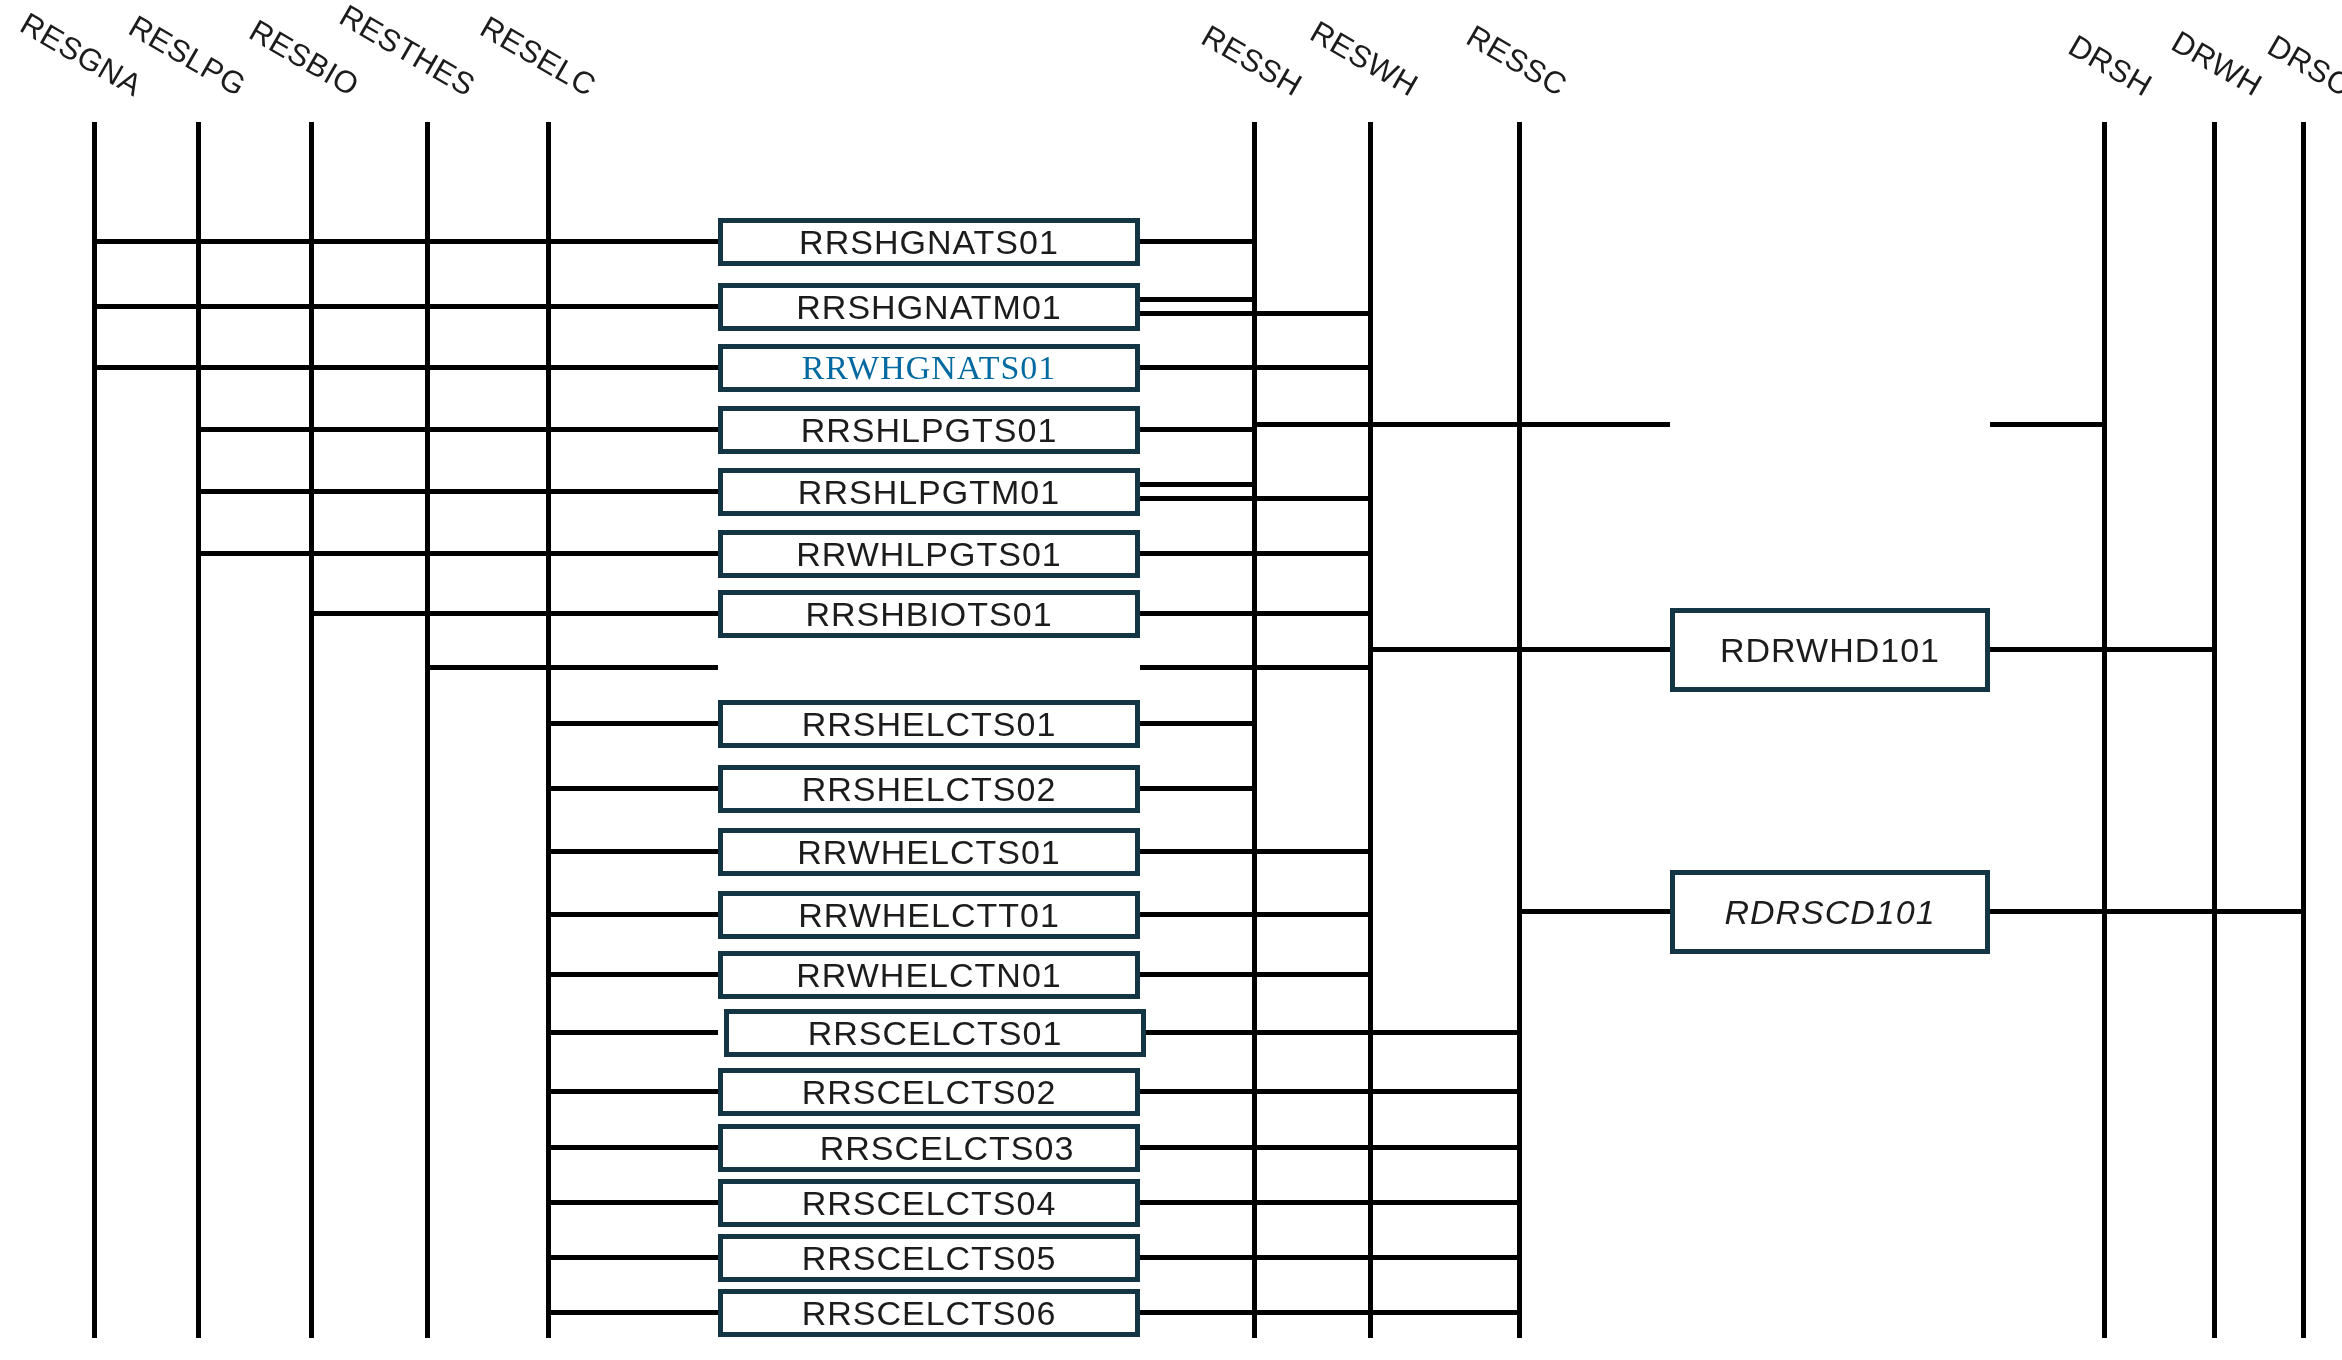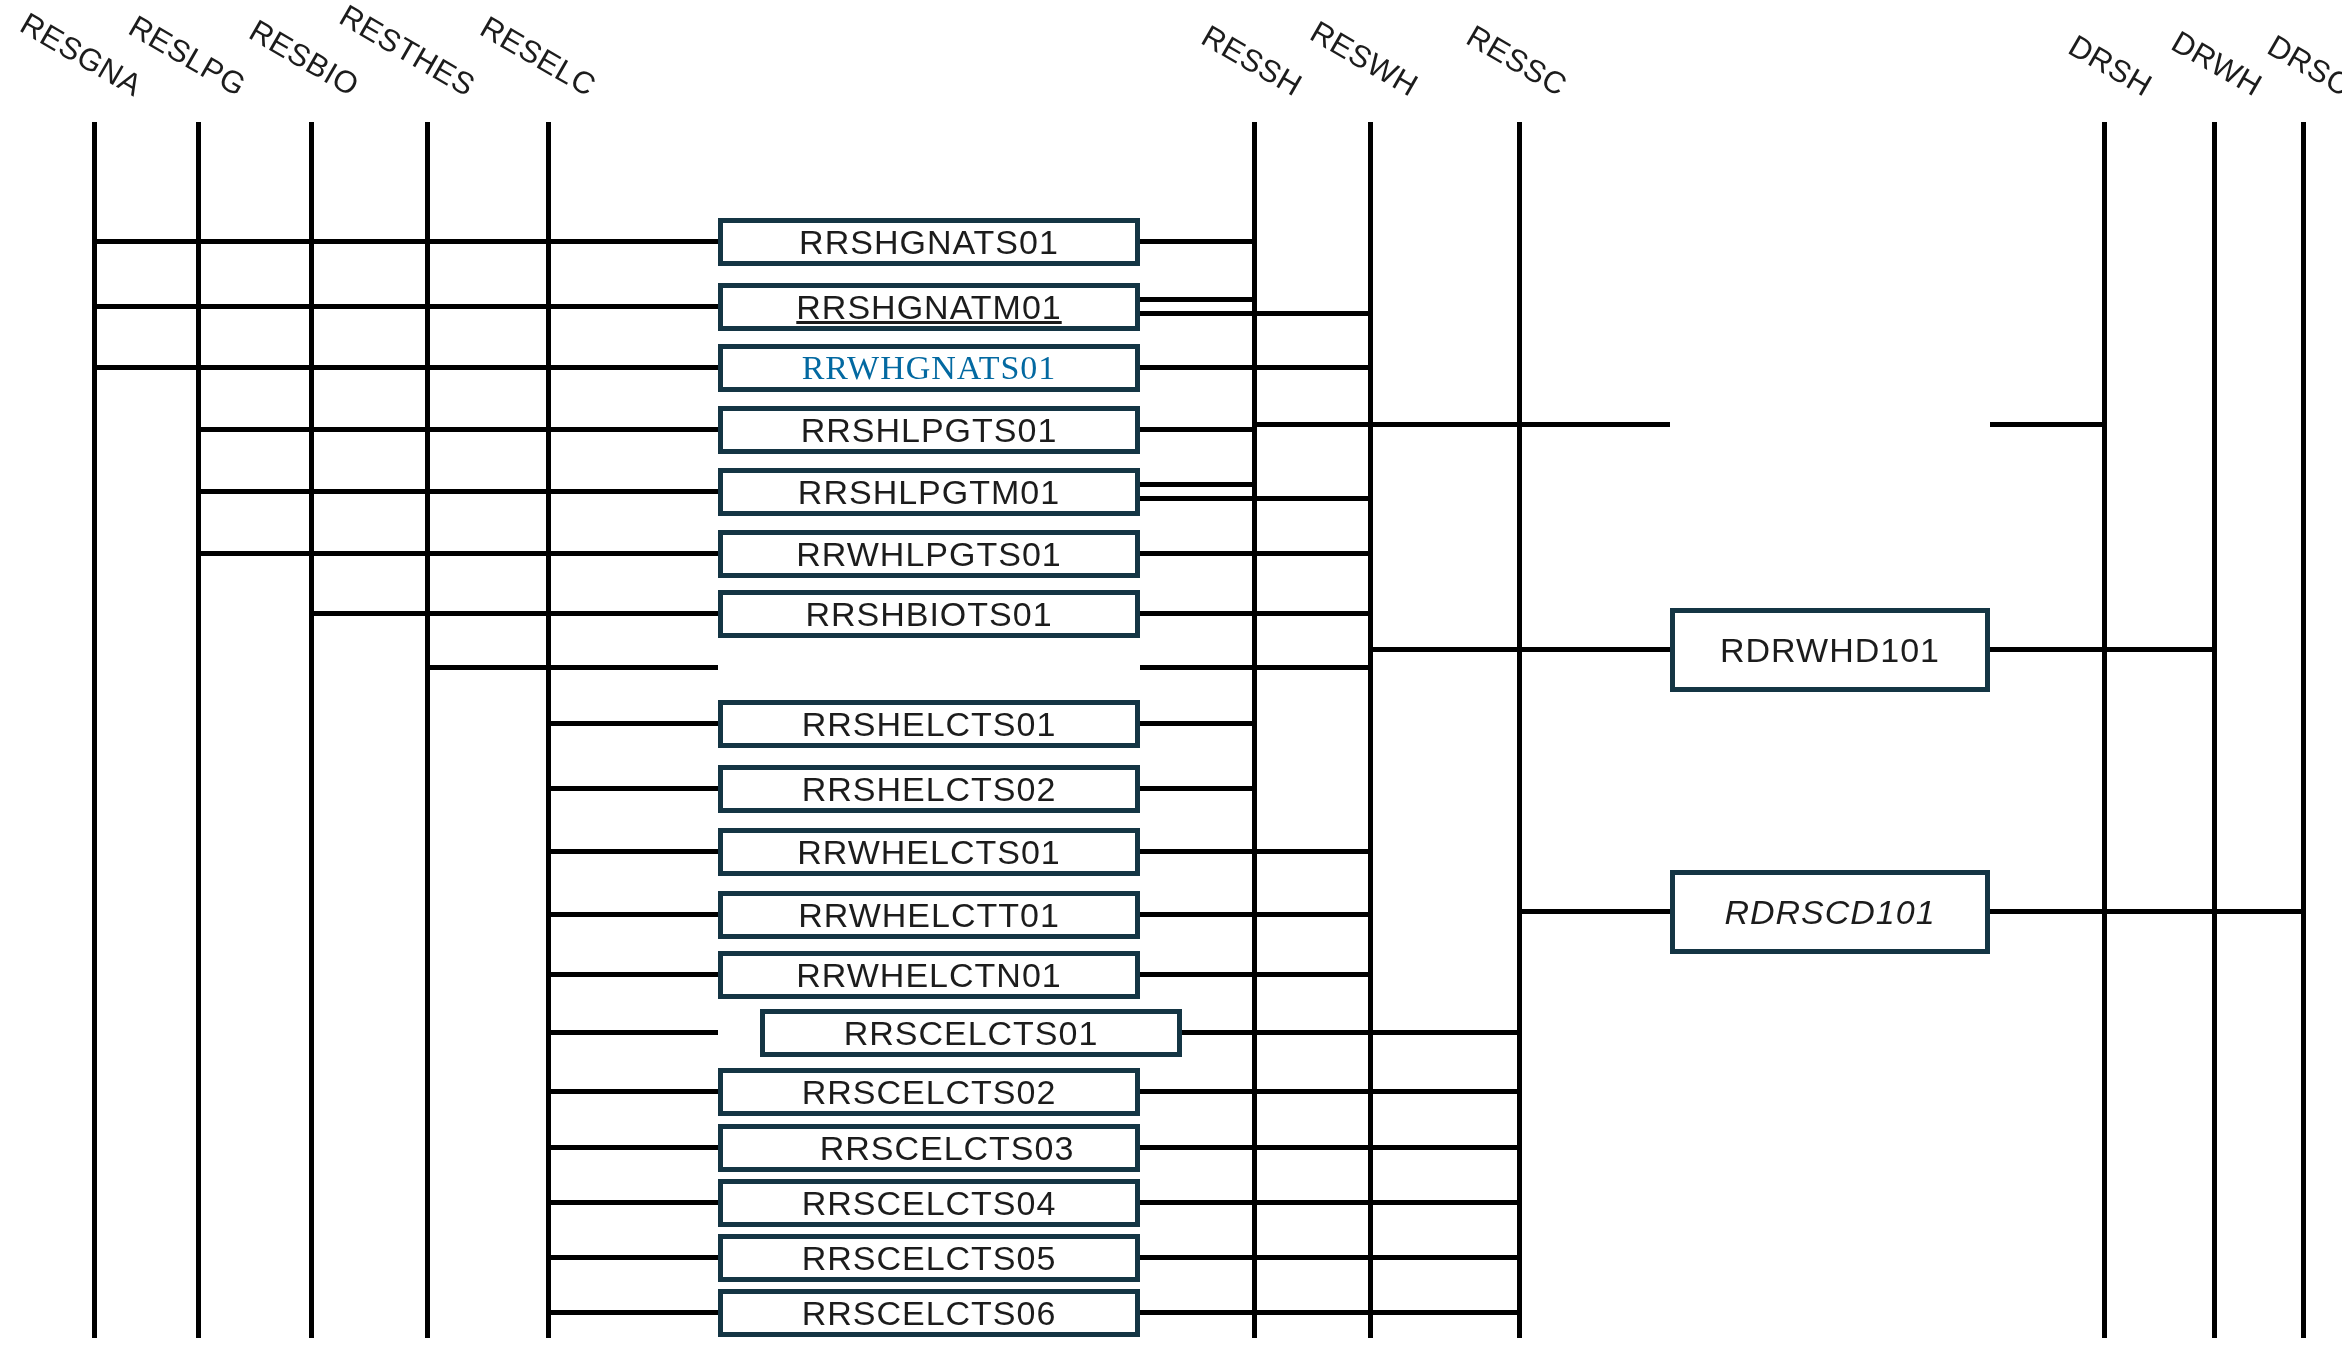--- a/index.html
+++ b/index.html
@@ -60,21 +60,21 @@
     <div class="vline" style="left: 2212px; top: 122px; width: 5px; height: 1216px; background: rgb(0, 0, 0);"></div>
     <div class="bus-label" style="left: 2250px; top: 104px; color: rgb(28, 28, 28);">DRWH</div>
     <div class="vline" style="left: 2301px; top: 122px; width: 5px; height: 1216px; background: rgb(0, 0, 0);"></div>
     <div class="bus-label" style="left: 2339px; top: 104px; color: rgb(28, 28, 28);">DRSC</div>
     <div class="hline" style="left: 95px; top: 239px; width: 623px; height: 5px; background: rgb(0, 0, 0);"></div>
     <div class="hline" style="left: 1140px; top: 239px; width: 117px; height: 5px; background: rgb(0, 0, 0);"></div>
     <div class="pbox" style="left: 718px; top: 218px; width: 422px; height: 48px; border-color: rgb(20, 53, 68); background: rgb(255, 255, 255); color: rgb(28, 28, 28);">RRSHGNATS01</div>
     <div class="hline" style="left: 95px; top: 304px; width: 623px; height: 5px; background: rgb(0, 0, 0);"></div>
     <div class="hline" style="left: 1140px; top: 297px; width: 117px; height: 5px; background: rgb(0, 0, 0);"></div>
     <div class="hline" style="left: 1140px; top: 311px; width: 233px; height: 5px; background: rgb(0, 0, 0);"></div>
-    <div class="pbox" style="left: 718px; top: 283px; width: 422px; height: 48px; border-color: rgb(20, 53, 68); background: rgb(255, 255, 255); color: rgb(28, 28, 28); text-decoration: underline;">RRSHGNATM01</div>
+    <div class="pbox" style="left: 718px; top: 283px; width: 422px; height: 48px; border-color: rgb(20, 53, 68); background: rgb(255, 255, 255); color: rgb(28, 28, 28);">RRSHGNATM01</div>
     <div class="hline" style="left: 95px; top: 365px; width: 623px; height: 5px; background: rgb(0, 0, 0);"></div>
     <div class="hline" style="left: 1140px; top: 365px; width: 233px; height: 5px; background: rgb(0, 0, 0);"></div>
     <div class="pbox" style="left: 718px; top: 344px; width: 422px; height: 48px; border-color: rgb(20, 53, 68); background: rgb(255, 255, 255); color: #0369a1; font-family: Liberation Serif, serif;">RRWHGNATS01</div>
     <div class="hline" style="left: 199px; top: 427px; width: 519px; height: 5px; background: rgb(0, 0, 0);"></div>
     <div class="hline" style="left: 1140px; top: 427px; width: 117px; height: 5px; background: rgb(0, 0, 0);"></div>
     <div class="pbox" style="left: 718px; top: 406px; width: 422px; height: 48px; border-color: rgb(20, 53, 68); background: rgb(255, 255, 255); color: rgb(28, 28, 28);">RRSHLPGTS01</div>
     <div class="hline" style="left: 199px; top: 489px; width: 519px; height: 5px; background: rgb(0, 0, 0);"></div>
     <div class="hline" style="left: 1140px; top: 482px; width: 117px; height: 5px; background: rgb(0, 0, 0);"></div>
     <div class="hline" style="left: 1140px; top: 496px; width: 233px; height: 5px; background: rgb(0, 0, 0);"></div>
     <div class="pbox" style="left: 718px; top: 468px; width: 422px; height: 48px; border-color: rgb(20, 53, 68); background: rgb(255, 255, 255); color: rgb(28, 28, 28);">RRSHLPGTM01</div>
@@ -96,21 +96,21 @@
     <div class="hline" style="left: 1140px; top: 849px; width: 233px; height: 5px; background: rgb(0, 0, 0);"></div>
     <div class="pbox" style="left: 718px; top: 828px; width: 422px; height: 48px; border-color: rgb(20, 53, 68); background: rgb(255, 255, 255); color: rgb(28, 28, 28);">RRWHELCTS01</div>
     <div class="hline" style="left: 549px; top: 912px; width: 169px; height: 5px; background: rgb(0, 0, 0);"></div>
     <div class="hline" style="left: 1140px; top: 912px; width: 233px; height: 5px; background: rgb(0, 0, 0);"></div>
     <div class="pbox" style="left: 718px; top: 891px; width: 422px; height: 48px; border-color: rgb(20, 53, 68); background: rgb(255, 255, 255); color: rgb(28, 28, 28);">RRWHELCTT01</div>
     <div class="hline" style="left: 549px; top: 972px; width: 169px; height: 5px; background: rgb(0, 0, 0);"></div>
     <div class="hline" style="left: 1140px; top: 972px; width: 233px; height: 5px; background: rgb(0, 0, 0);"></div>
     <div class="pbox" style="left: 718px; top: 951px; width: 422px; height: 48px; border-color: rgb(20, 53, 68); background: rgb(255, 255, 255); color: rgb(28, 28, 28);">RRWHELCTN01</div>
     <div class="hline" style="left: 549px; top: 1030px; width: 169px; height: 5px; background: rgb(0, 0, 0);"></div>
     <div class="hline" style="left: 1140px; top: 1030px; width: 382px; height: 5px; background: rgb(0, 0, 0);"></div>
-    <div class="pbox" style="left: 760px; top: 1009px; width: 422px; height: 48px; border-color: rgb(20, 53, 68); background: rgb(255, 255, 255); color: rgb(28, 28, 28);">RRSCELCTS01</div>
+    <div class="pbox" style="left: 724px; top: 1009px; width: 422px; height: 48px; border-color: rgb(20, 53, 68); background: rgb(255, 255, 255); color: rgb(28, 28, 28);">RRSCELCTS01</div>
     <div class="hline" style="left: 549px; top: 1089px; width: 169px; height: 5px; background: rgb(0, 0, 0);"></div>
     <div class="hline" style="left: 1140px; top: 1089px; width: 382px; height: 5px; background: rgb(0, 0, 0);"></div>
     <div class="pbox" style="left: 718px; top: 1068px; width: 422px; height: 48px; border-color: rgb(20, 53, 68); background: rgb(255, 255, 255); color: rgb(28, 28, 28);">RRSCELCTS02</div>
     <div class="hline" style="left: 549px; top: 1145px; width: 169px; height: 5px; background: rgb(0, 0, 0);"></div>
     <div class="hline" style="left: 1140px; top: 1145px; width: 382px; height: 5px; background: rgb(0, 0, 0);"></div>
     <div class="pbox" style="left: 718px; top: 1124px; width: 422px; height: 48px; border-color: rgb(20, 53, 68); background: rgb(255, 255, 255); color: rgb(28, 28, 28); padding-left: 36px;">RRSCELCTS03</div>
     <div class="hline" style="left: 549px; top: 1200px; width: 169px; height: 5px; background: rgb(0, 0, 0);"></div>
     <div class="hline" style="left: 1140px; top: 1200px; width: 382px; height: 5px; background: rgb(0, 0, 0);"></div>
     <div class="pbox" style="left: 718px; top: 1179px; width: 422px; height: 48px; border-color: rgb(20, 53, 68); background: rgb(255, 255, 255); color: rgb(28, 28, 28);">RRSCELCTS04</div>
     <div class="hline" style="left: 549px; top: 1255px; width: 169px; height: 5px; background: rgb(0, 0, 0);"></div>

